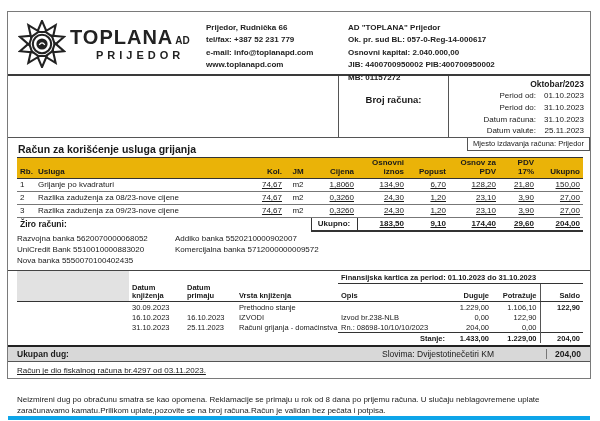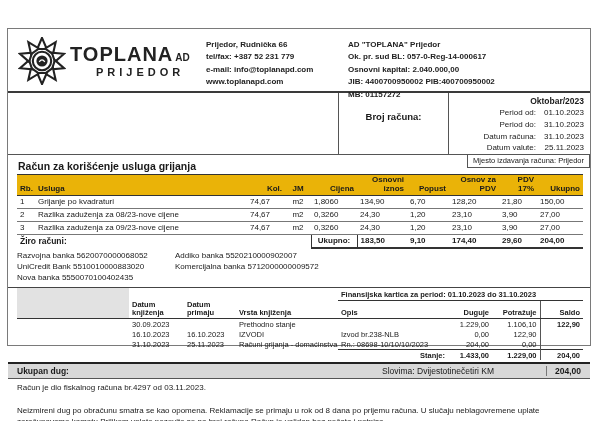--- a/index.html
+++ b/index.html
@@ -1,17 +1,17 @@
 <!DOCTYPE html>
 <html><head>
 <meta charset="utf-8">
 <style>
   html,body{margin:0;padding:0;background:#fff;}
   body{width:600px;height:421px;position:relative;font-family:"Liberation Sans",sans-serif;color:#1a1a1a;}
-  .page{position:absolute;left:7px;top:28px;width:584px;height:318px;border:1px solid #7a7a7a;
+  .page{position:absolute;left:7px;top:11px;width:584px;height:368px;border:1px solid #7a7a7a;
         box-sizing:border-box;display:flex;flex-direction:column;background:#fff;}
 
   
   .hdr{display:flex;padding:6px 8px 4px 10px;border-bottom:2px solid #3a3a3a;height:64px;box-sizing:border-box;}
   .logo{display:flex;align-items:center;width:188px;}
   .logotext{margin-left:4px;}
   .brand{font-size:20px;font-weight:bold;letter-spacing:1px;color:#222;line-height:1;}
   .brand .ad{font-size:10px;font-weight:bold;margin-left:2px;letter-spacing:0;}
   .brandsub{font-size:11px;font-weight:bold;letter-spacing:4px;color:#222;margin:2px 0 0 26px;}
   .contact,.company{font-size:8px;font-weight:bold;line-height:1.55;color:#222;}
@@ -32,21 +32,21 @@
   .doctitle{font-size:10.5px;font-weight:bold;margin-top:5px;text-align:center;}
   .mjesto{margin-left:auto;border:1px solid #555;border-top:none;font-size:7.5px;padding:1px 5px 2px;text-align:center;}
 
   
   table{border-collapse:collapse;}
   .items{width:566px;margin:2px 9px 0;font-size:8px;table-layout:fixed;}
   .items th{background:#eab308;border-top:1px solid #333;border-bottom:1px solid #333;
             font-size:8px;padding:1px 3px;vertical-align:bottom;text-align:right;line-height:1.1;}
   .items th.l{text-align:left;} .items th.c{text-align:center;}
   .items td{padding:1.5px 3px;border-bottom:1px solid #777;white-space:nowrap;overflow:hidden;}
-  .items td.n{} .items td.c{text-align:center;}
+  .items td.n{text-align:right;text-decoration:underline;} .items td.c{text-align:center;}
   .items tr.tot td{border:none;font-weight:bold;}
   .items tr.tot td.box{border:1px solid #333;border-bottom:2px solid #333;text-align:center;}
   .items tr.tot td.n{border-top:1px solid #333;border-bottom:2px solid #333;}
   .items tr.tot td.zr{font-size:8.5px;}
 
   
   .banks{margin:1px 9px 3px;font-size:8px;line-height:1.4;}
   .banks .grid{display:grid;grid-template-columns:158px auto;}
 
   
@@ -63,21 +63,21 @@
 
   
   .due{display:flex;align-items:center;background:#d8d8d8;border-top:2px solid #222;border-bottom:1px solid #555;
        font-size:8.5px;padding:2px 9px;margin-top:2px;}
   .due .lab{font-weight:bold;}
   .due .slov{margin-left:auto;margin-right:52px;}
   .due .amt{font-weight:bold;border-left:1px solid #777;padding-left:8px;}
 
   
   .notes{margin:3px 9px 0;font-size:8px;line-height:1.4;}
-  .notes .n1{margin-bottom:11px;}
+  .notes .n1{margin-bottom:17px;text-decoration:underline;}
 
   
   .footer{margin-top:auto;border-top:4px solid #0ea5e9;display:flex;font-size:7.5px;padding:2px 9px 3px;color:#333;}
   .footer .sp{flex:1;} .footer .pg{flex:0;white-space:nowrap;} .footer .vend{flex:1;text-align:right;}
 </style>
 </head>
 <body>
 
 <div class="page">
 

